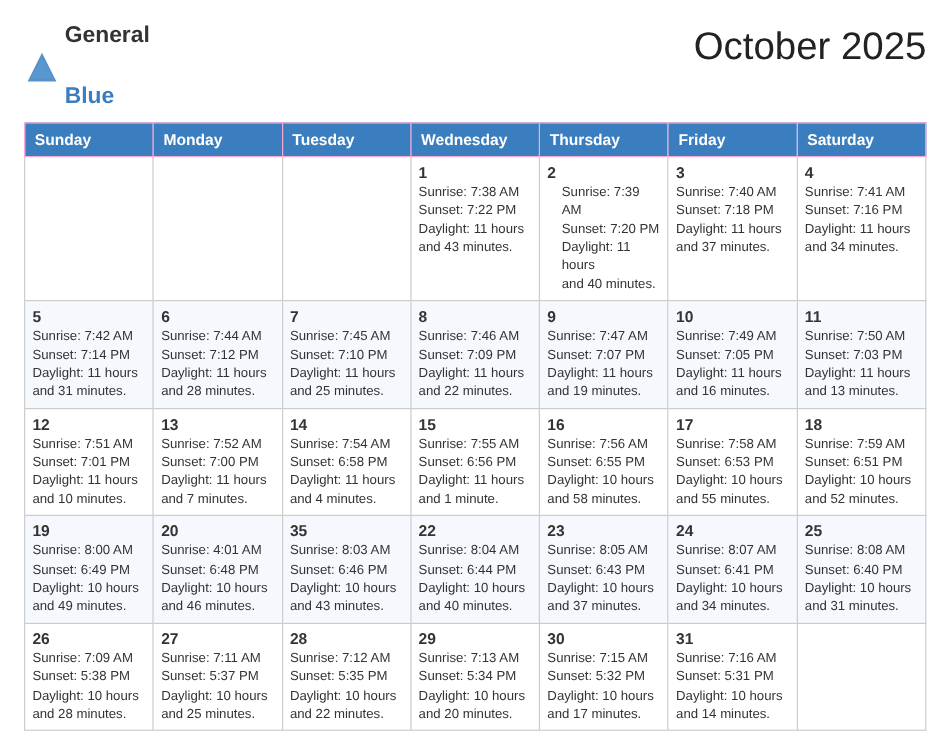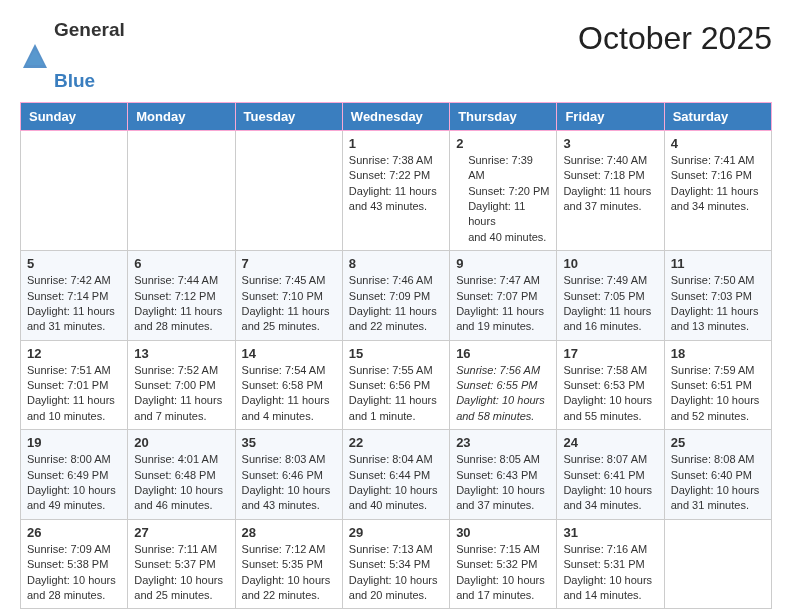--- a/index.html
+++ b/index.html
@@ -226,21 +226,21 @@
           </td>
           <td>
             <span class="day-num">15</span>
             <div class="day-info" style="white-space: pre-line;">Sunrise: 7:55 AM
 Sunset: 6:56 PM
 Daylight: 11 hours
 and 1 minute.</div>
           </td>
           <td>
             <span class="day-num">16</span>
-            <div class="day-info" style="white-space: pre-line; font-style: italic;">Sunrise: 7:56 AM
+            <div class="day-info" style="white-space: pre-line;">Sunrise: 7:56 AM
 Sunset: 6:55 PM
 Daylight: 10 hours
 and 58 minutes.</div>
           </td>
           <td>
             <span class="day-num">17</span>
             <div class="day-info" style="white-space: pre-line;">Sunrise: 7:58 AM
 Sunset: 6:53 PM
 Daylight: 10 hours
 and 55 minutes.</div>

